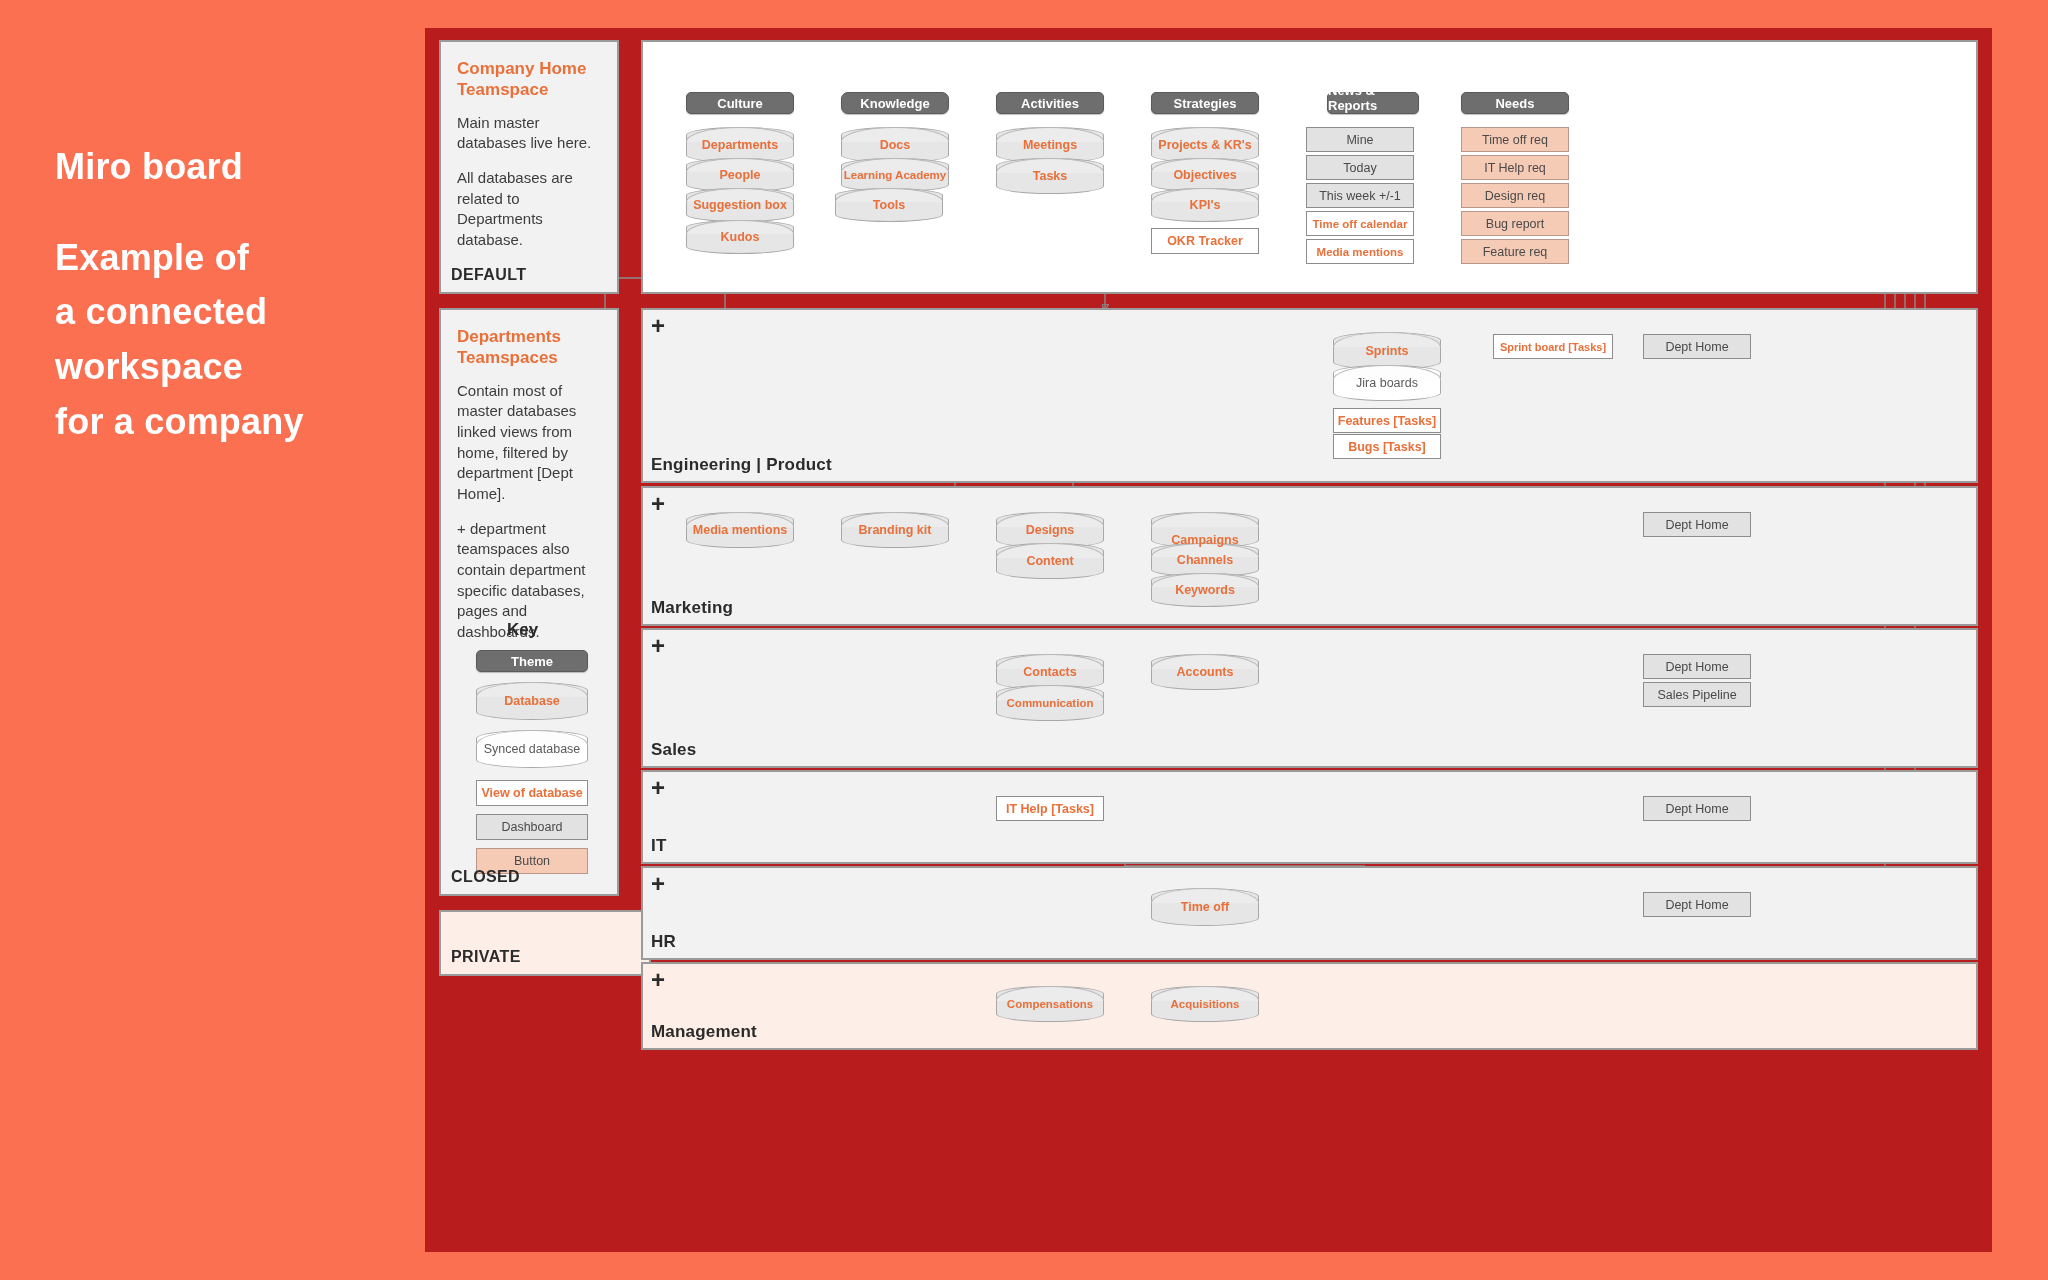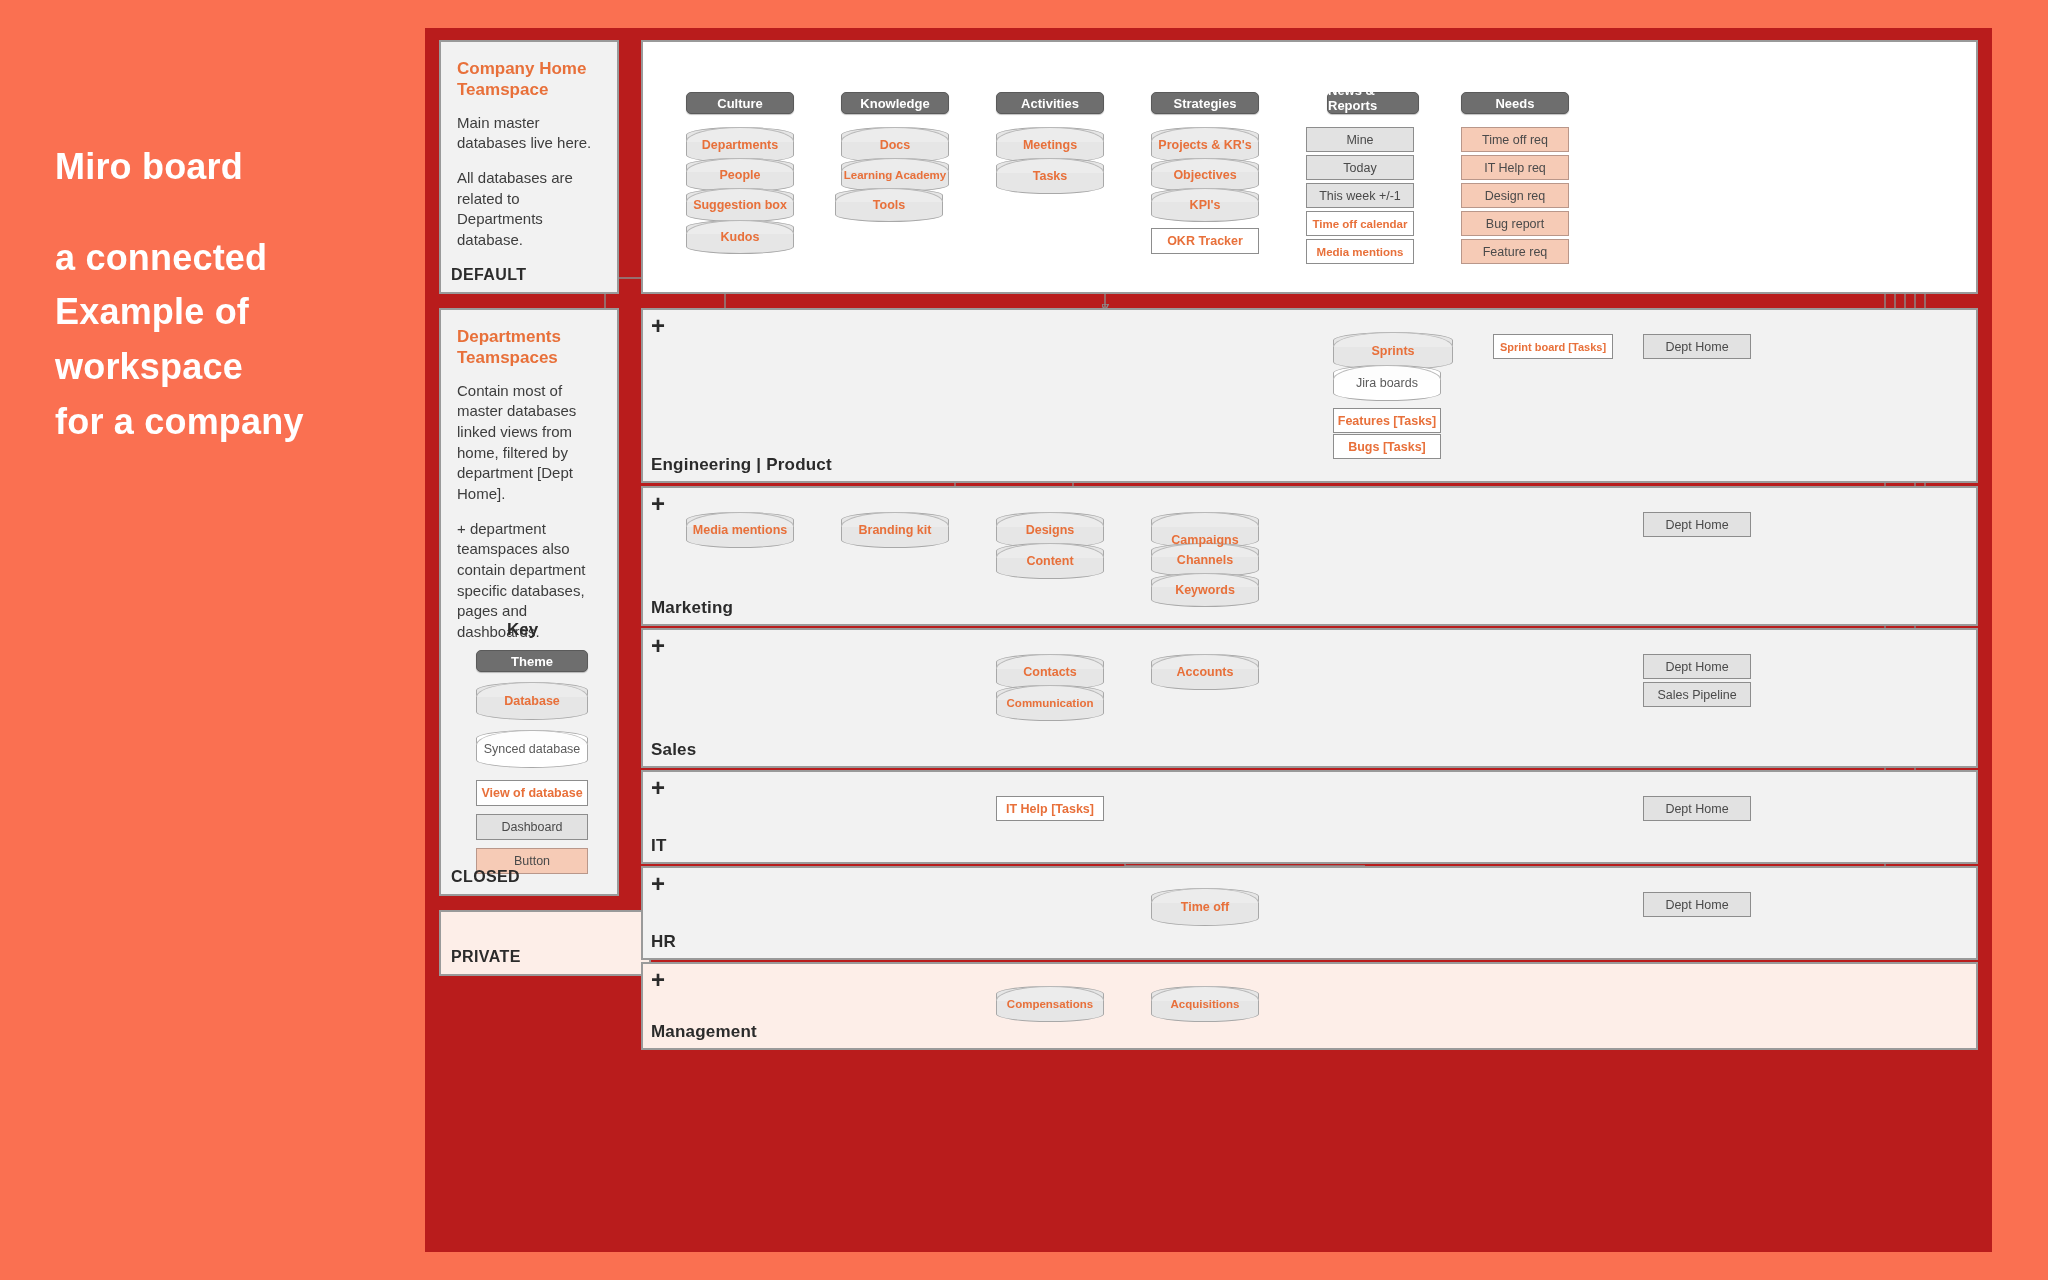--- a/index.html
+++ b/index.html
@@ -117,22 +117,22 @@
   #wires path, #wires line { fill: none; stroke: #8a8a8a; stroke-width: 1.4; }
 </style>
 </head>
 <body>
 
 <div id="root">
 
   <div class="lede">
     <div>Miro board</div>
     <span class="gap"></span>
+    <div>Example of</div>
     <div>a connected</div>
-    <div>Example of</div>
     <div>workspace</div>
     <div>for a company</div>
   </div>
 
   <div id="canvas">
 
     <svg id="wires" viewBox="0 0 1567 1224">
       <defs>
         <marker id="ah" markerWidth="7" markerHeight="7" refX="6" refY="3.5" orient="auto" markerUnits="userSpaceOnUse">
           <path d="M0,0 L7,3.5 L0,7 z" fill="#6e6e6e" stroke="none"></path>
@@ -248,21 +248,21 @@
       <div class="db" style="left:43px; top:116px; width:108px; height:34px;">
         <span>People</span>
       </div>
       <div class="db" style="left:43px; top:146px; width:108px; height:34px;">
         <span>Suggestion box</span>
       </div>
       <div class="db" style="left:43px; top:178px; width:108px; height:34px;">
         <span>Kudos</span>
       </div>
 
-      <div class="theme" style="left:198px; top:50px; width:108px;">
+      <div class="theme" style="left:198px; top:50px; width:108px;border-radius:7px;">
         <span>Knowledge</span>
       </div>
       <div class="db" style="left:198px; top:85px; width:108px; height:36px;">
         <span>Docs</span>
       </div>
       <div class="db" style="left:198px; top:116px; width:108px; height:34px; font-size:11.5px;">
         <span>Learning Academy</span>
       </div>
       <div class="db" style="left:192px; top:146px; width:108px; height:34px;">
         <span>Tools</span>
@@ -330,21 +330,21 @@
       </div>
       <div class="btn" style="left:818px; top:197px; width:108px; height:25px;">
         <span>Feature req</span>
       </div>
     </div>
 
     <div class="frame" style="left:216px; top:280px; width:1337px; height:175px;">
       <div class="plus">+</div>
       <div class="frame-label">Engineering | Product</div>
 
-      <div class="db" style="left:690px; top:22px; width:120px; height:38px;">
+      <div class="db" style="left:690px; top:22px; width:108px; height:38px;">
         <span>Sprints</span>
       </div>
       <div class="db synced" style="left:690px; top:55px; width:108px; height:36px;">
         <span>Jira boards</span>
       </div>
       <div class="boxview" style="left:690px; top:98px; width:108px; height:25px;">
         <span>Features [Tasks]</span>
       </div>
       <div class="boxview" style="left:690px; top:124px; width:108px; height:25px;">
         <span>Bugs [Tasks]</span>

